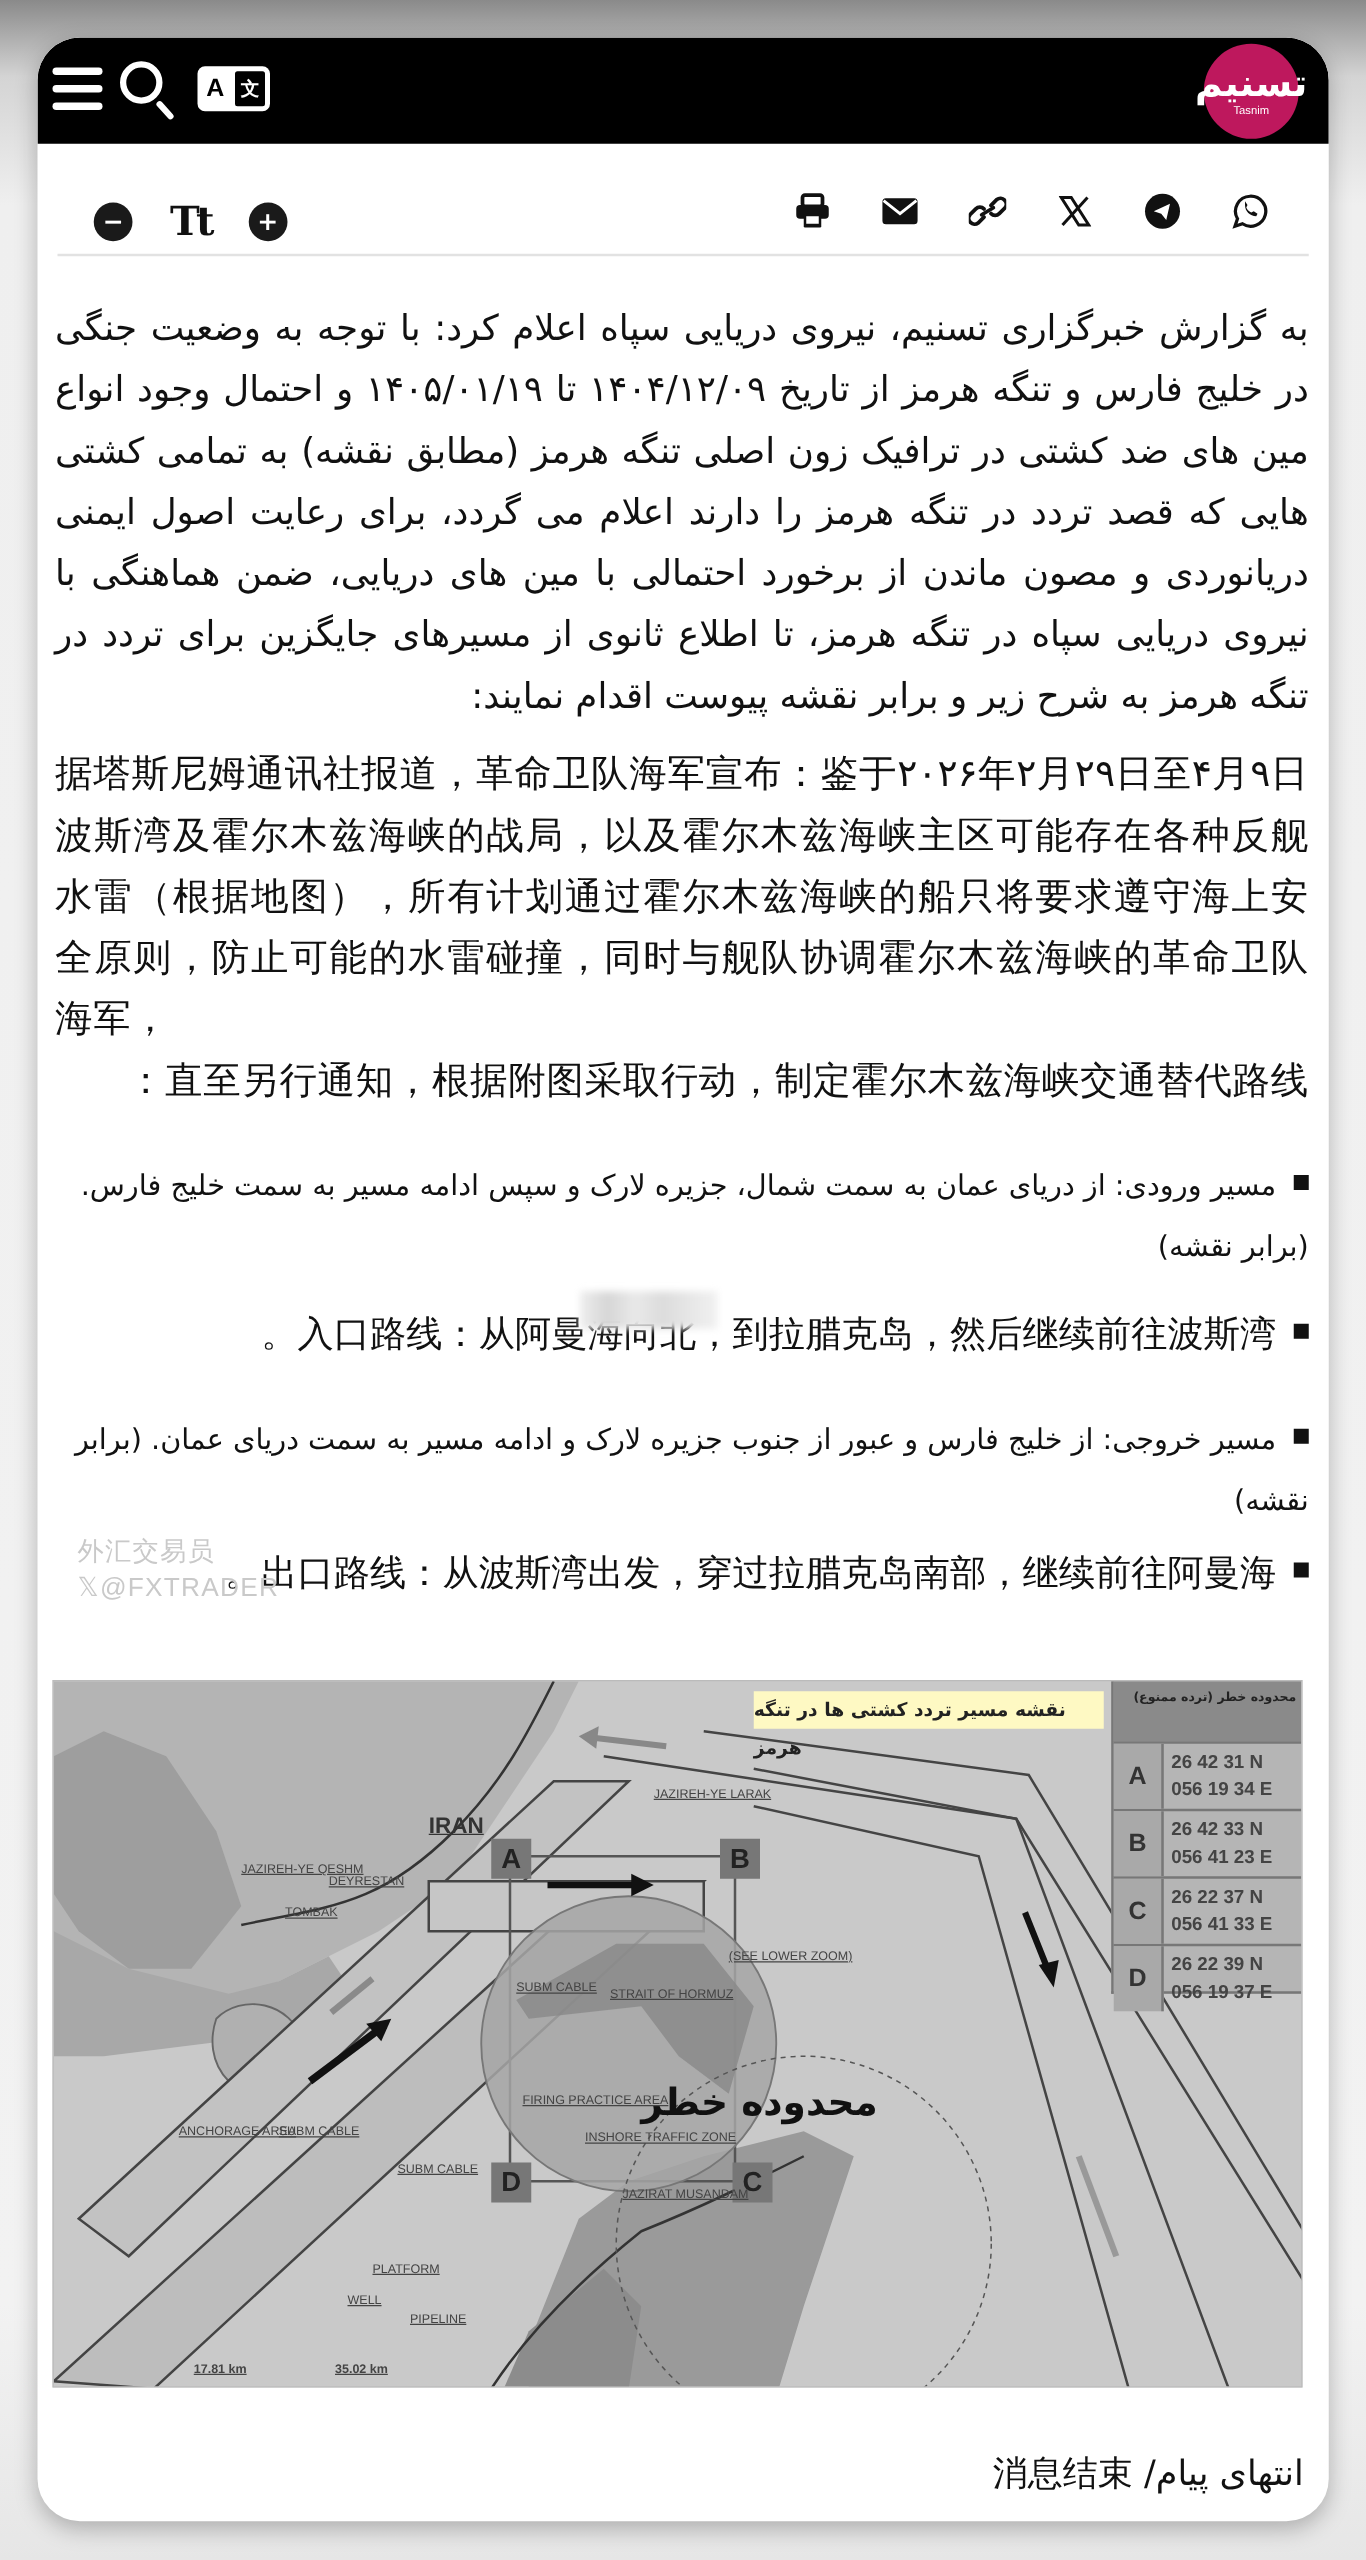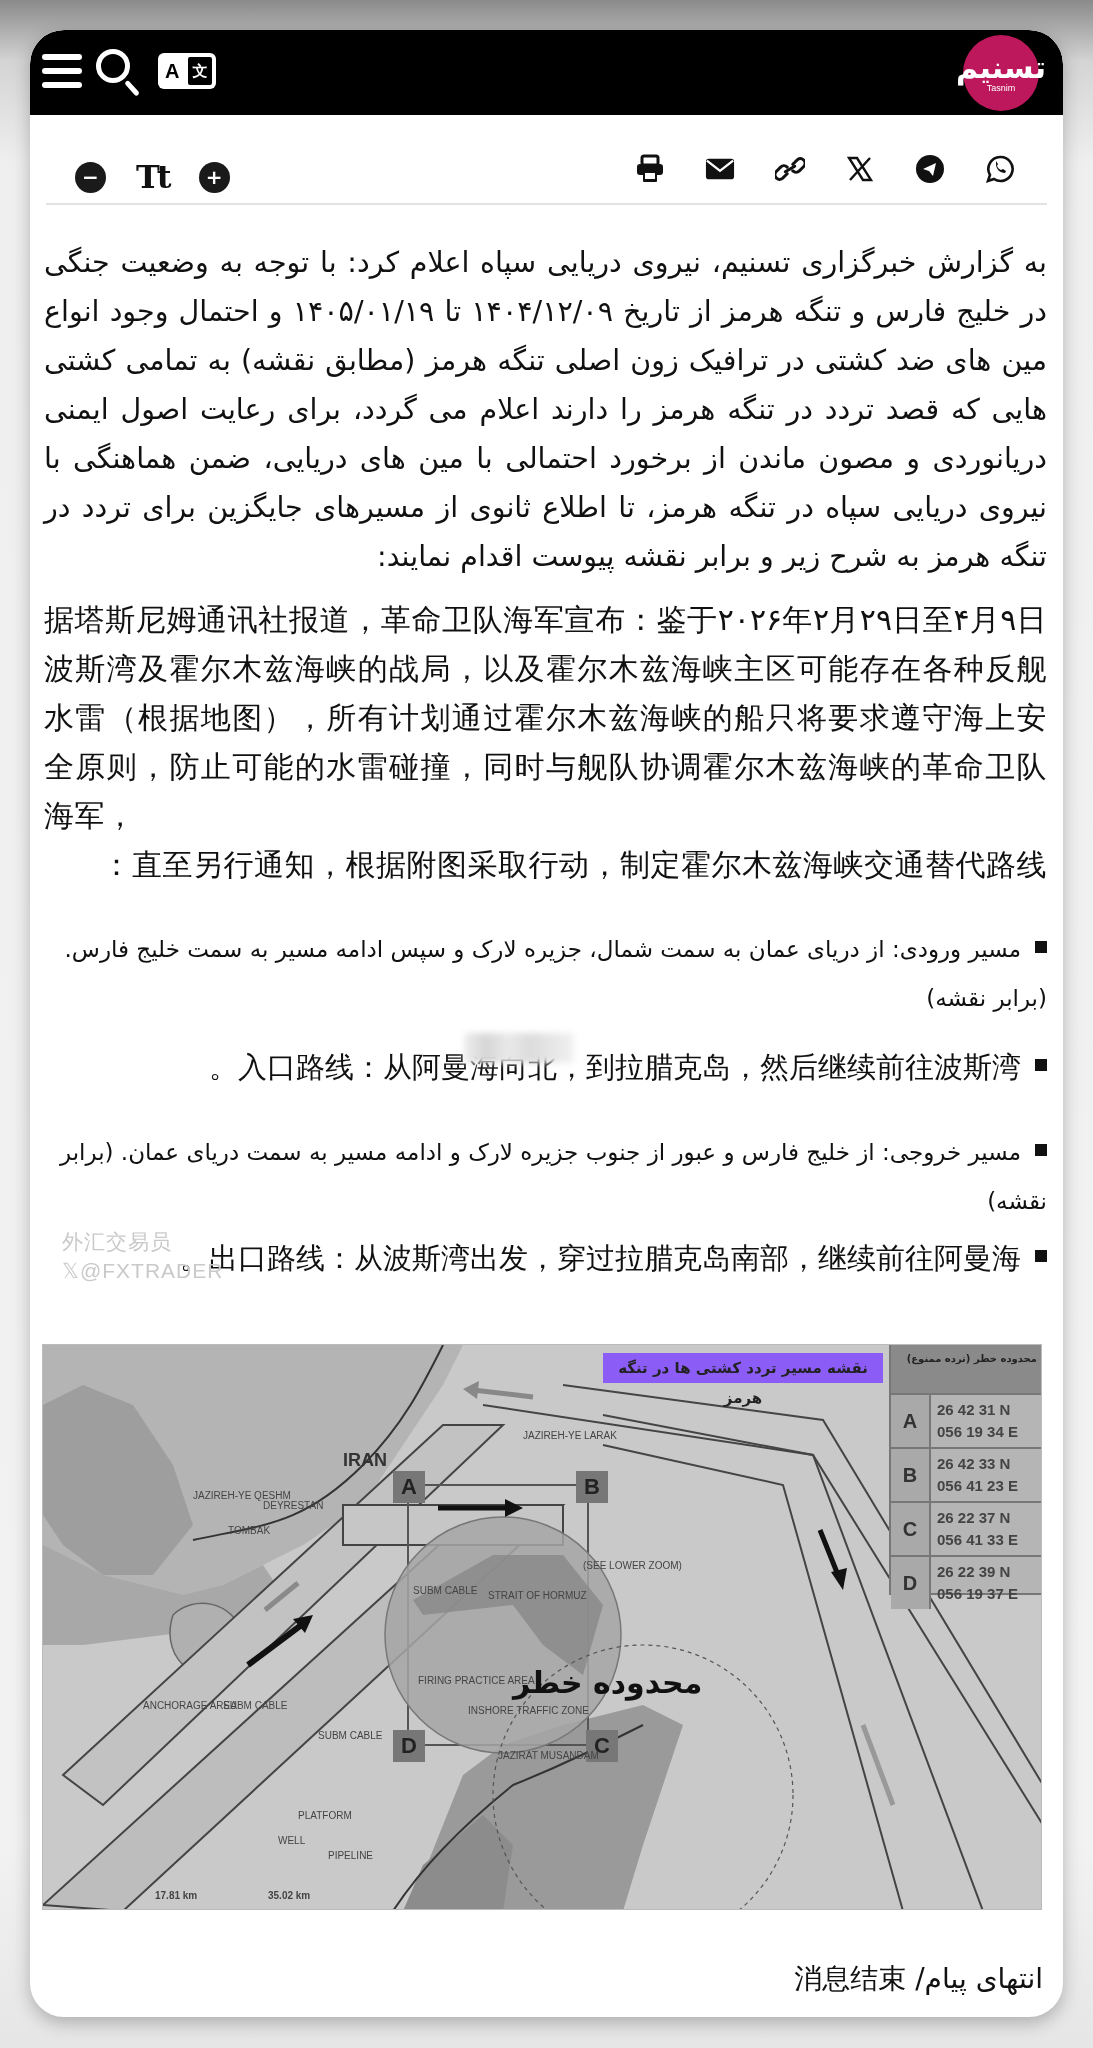--- a/index.html
+++ b/index.html
@@ -64,29 +64,29 @@
   .b3 { margin-top: 36px; }
   .b4 { margin-top: 8px; direction: rtl; font-size: 29px; }
   .blurred { position: absolute; left: 420px; top: 795px; width: 110px; height: 30px; background: linear-gradient(90deg, #eee, #d6d6d6 20%, #e9e9e9 40%, #dcdcdc 60%, #f1f1f1); filter: blur(3px); }
   .watermark { position: absolute; left: 18px; top: 989px; color: #c9c9c9; font-family: "Liberation Sans", sans-serif; font-size: 21px; line-height: 29px; letter-spacing: 1px; }
   
   .map {
     position: absolute; left: 12px; top: 1314px; width: 1000px; height: 566px;
     background: #c9c9c9; overflow: hidden; border: 1px solid #bbb;
   }
   .map svg { position: absolute; left: 0; top: 0; }
-  .map-title { position: absolute; left: 560px; top: 8px; width: 280px; height: 30px; background: #8b5cf6; color: #222; font: bold 15px "DejaVu Sans", sans-serif; direction: rtl; text-align: center; line-height: 30px; }
+  .map-title { position: absolute; left: 560px; top: 8px; width: 280px; height: 30px; background: #fef9c3; color: #222; font: bold 15px "DejaVu Sans", sans-serif; direction: rtl; text-align: left; line-height: 30px; }
   .coord-table { position: absolute; right: 0; top: 0; width: 152px; height: 250px; background: #b5b5b5; border-left: 2px solid #777; border-bottom: 2px solid #777; }
   .coord-table .th { height: 48px; background: #8a8a8a; color: #222; font: bold 10px "DejaVu Sans", sans-serif; direction: rtl; text-align: right; padding: 8px 4px 0 0; }
   .coord-row { display: flex; height: 54px; border-top: 2px solid #777; }
   .coord-row .lbl { width: 40px; border-right: 2px solid #777; display: flex; align-items: center; justify-content: center; font: bold 20px "Liberation Sans", sans-serif; color: #333; background: #a9a9a9; }
   .coord-row .val { flex: 1; padding: 4px 0 0 6px; font: bold 15px "Liberation Sans", sans-serif; color: #444; line-height: 22px; white-space: nowrap; }
   .pt { position: absolute; width: 32px; height: 32px; background: #777; color: #222; font: bold 22px "Liberation Sans", sans-serif; display: flex; align-items: center; justify-content: center; }
   .danger-label { position: absolute; left: 470px; top: 320px; font: bold 30px "DejaVu Sans", sans-serif; color: #111; direction: rtl; }
-  .maptxt { position: absolute; font: 10px "Liberation Sans", sans-serif; color: #444; white-space: nowrap; }
+  .maptxt { position: absolute; font: 10px "Liberation Sans", sans-serif; color: #444; white-space: nowrap; text-decoration: underline; }
   .maptxt.big { font-size: 18px; font-weight: bold; color: #333; }
   
   .end-note { position: absolute; right: 20px; top: 1930px; direction: rtl; font-size: 28px; color: #111; font-family: "DejaVu Sans", sans-serif; }
 </style>
 </head>
 <body>
 
 <div class="card">
 
   <div class="header">

